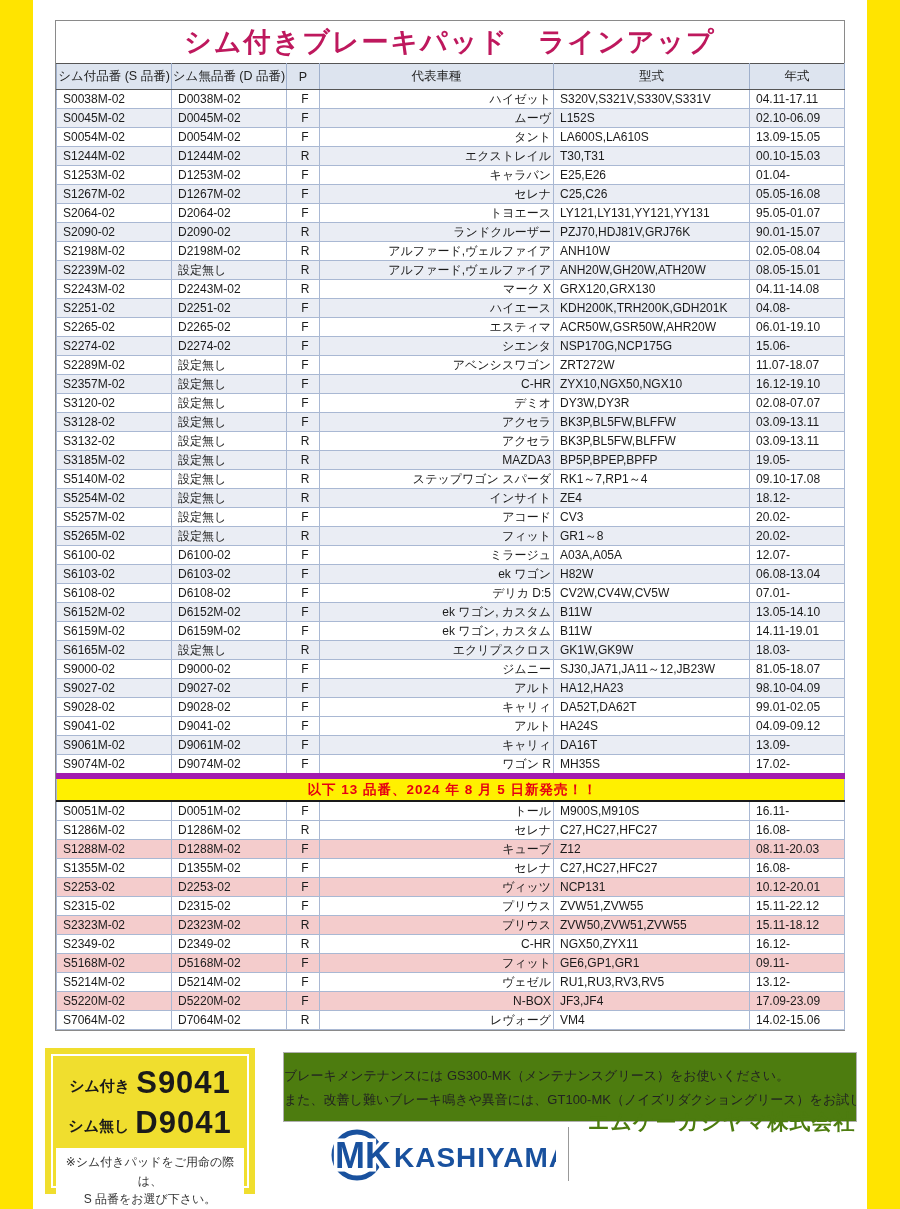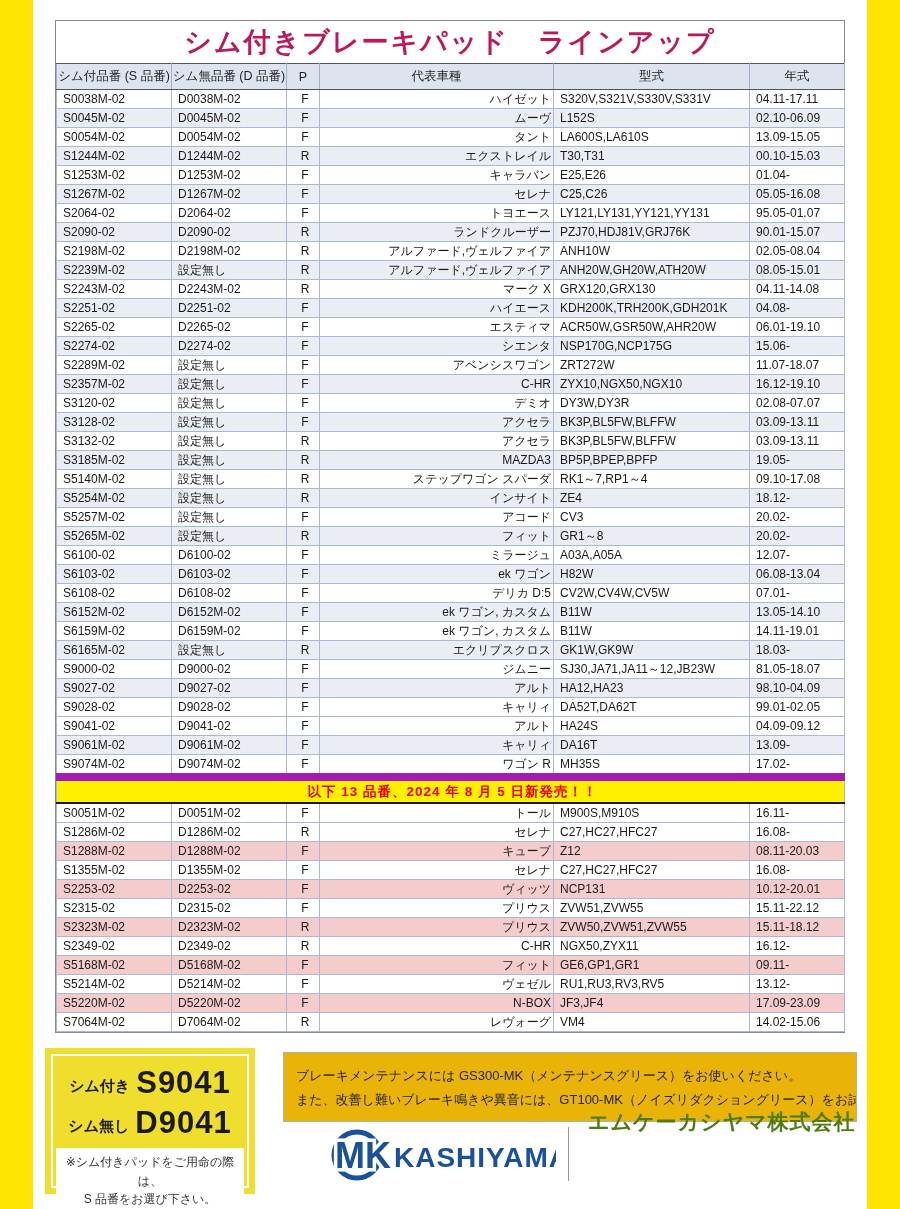--- a/index.html
+++ b/index.html
@@ -34,43 +34,43 @@
     border:1px solid #A9B8D3;height:18px;line-height:18px;
     padding:0 2px 0 6px;white-space:nowrap;overflow:hidden;background:#fff;
   }
   td.c2{text-align:center;padding:0;}
   td.c3{padding-left:14px;text-align:right;}
   tbody.main-sec tr.alt td{background:#EAEDF4;}
   tbody.new-sec tr.alt td{background:#F4CCCC;}
   tr.banner-row td{
     background:#FFF000;color:#E60012;font-weight:bold;text-align:center;
     font-size:13.5px;height:21px;line-height:21px;letter-spacing:1px;
-    border-top:8px solid #a21caf;border-bottom:2px solid #1a1a1a;
+    border-top:6px solid #a21caf;border-bottom:2px solid #1a1a1a;
   }
 
   
   .callout-box{
     position:absolute;left:45px;top:1048px;width:210px;height:146px;
     background:#F0DE2E;box-sizing:border-box;padding:6px;
   }
   .callout-inner{
     border:2px solid #ffffff;height:100%;box-sizing:border-box;
     text-align:center;padding-top:9px;
   }
   .callout-line{margin-bottom:4px;}
   .callout-label{font-size:15px;font-weight:bold;margin-right:6px;vertical-align:2px;}
   .callout-num{font-size:31px;font-weight:bold;letter-spacing:1px;}
   .callout-note{
     background:#ffffff;width:184px;margin:7px auto 0;padding:5px 2px 6px;
     font-size:12px;line-height:1.55;color:#333;text-align:center;
   }
   .grease-box{
     position:absolute;left:283px;top:1052px;width:574px;height:70px;
-    box-sizing:border-box;border:1px solid #b0b0b0;background:#eab308;
-    padding:11px 12px;font-size:13px;line-height:24px;color:#222;
+    box-sizing:border-box;border:1px solid #b0b0b0;background:#4d7c0f;
+    padding:11px 0;font-size:13px;line-height:24px;color:#222;
     white-space:nowrap;overflow:hidden;
   }
   .brand-logo{position:absolute;left:328px;top:1128px;}
   .brand-divider{position:absolute;left:568px;top:1127px;width:1px;height:54px;background:#999;}
   .company-name{
     position:absolute;left:588px;top:1108px;
     font-size:21px;font-weight:bold;color:#4d7c0f;letter-spacing:1px;
   }
 </style>
 </head>

